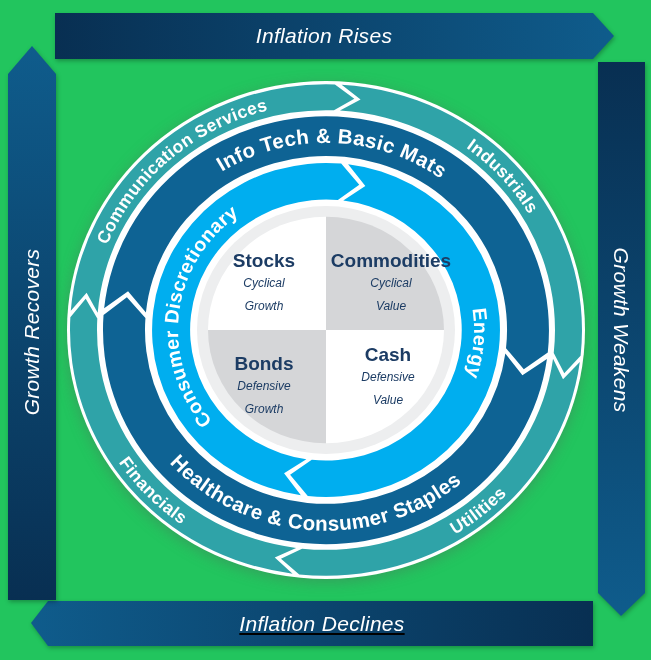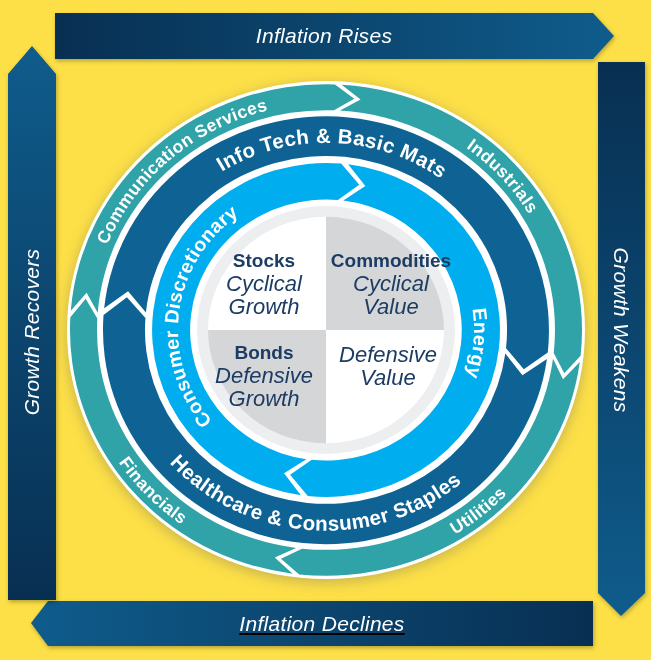--- a/index.html
+++ b/index.html
@@ -1,17 +1,17 @@
 <!DOCTYPE html>
 <html><head>
 <meta charset="utf-8">
 <style>
   html,body{margin:0;padding:0;background:#ffffff;}
   .stage{
-    position:relative;width:651px;height:660px;background:#fde047;overflow:hidden;
+    position:relative;width:651px;height:660px;background:#22c55e;overflow:hidden;
     font-family:"Liberation Sans", sans-serif;
   }
   
   .banner{position:absolute;filter:drop-shadow(1px 2px 2px rgba(0,0,0,.28));}
   .banner-shape{
     width:100%;height:100%;display:flex;align-items:center;justify-content:center;
   }
   .banner-label{
     color:#ffffff;font-style:italic;font-size:21px;letter-spacing:.3px;white-space:nowrap;
   }
@@ -49,24 +49,24 @@
   }
   .ring-label.outer{font-size:17.5px;}
   .ring-label.middle{font-size:20.5px;}
   .ring-label.inner{font-size:19.5px;}
 
   
   .quad{
     position:absolute;width:150px;text-align:center;color:#1C3C64;line-height:23px;
   }
   .quad .asset{font-weight:700;font-size:19px;display:block;}
-  .quad .cat{font-style:italic;font-size:22px;display:block;}
+  .quad .cat{font-style:italic;font-size:12px;display:block;}
   .quad-tl{left:189px;top:249px;}
   .quad-tr{left:316px;top:249px;}
-  .quad-bl{left:189px;top:341px;}
+  .quad-bl{left:189px;top:352px;}
   .quad-br{left:313px;top:343px;}
 </style>
 </head>
 <body>
 
 <div class="stage">
 
   <div class="banner banner-top">
     <div class="banner-shape">
       <span class="banner-label">Inflation Rises</span>
@@ -149,16 +149,17 @@
     <span class="asset">Commodities</span>
     <span class="cat">Cyclical</span>
     <span class="cat">Value</span>
   </div>
   <div class="quad quad-bl">
     <span class="asset">Bonds</span>
     <span class="cat">Defensive</span>
     <span class="cat">Growth</span>
   </div>
   <div class="quad quad-br">
+    <span class="asset">Cash</span>
     <span class="cat">Defensive</span>
     <span class="cat">Value</span>
   </div>
 </div>
 
 </body></html>

